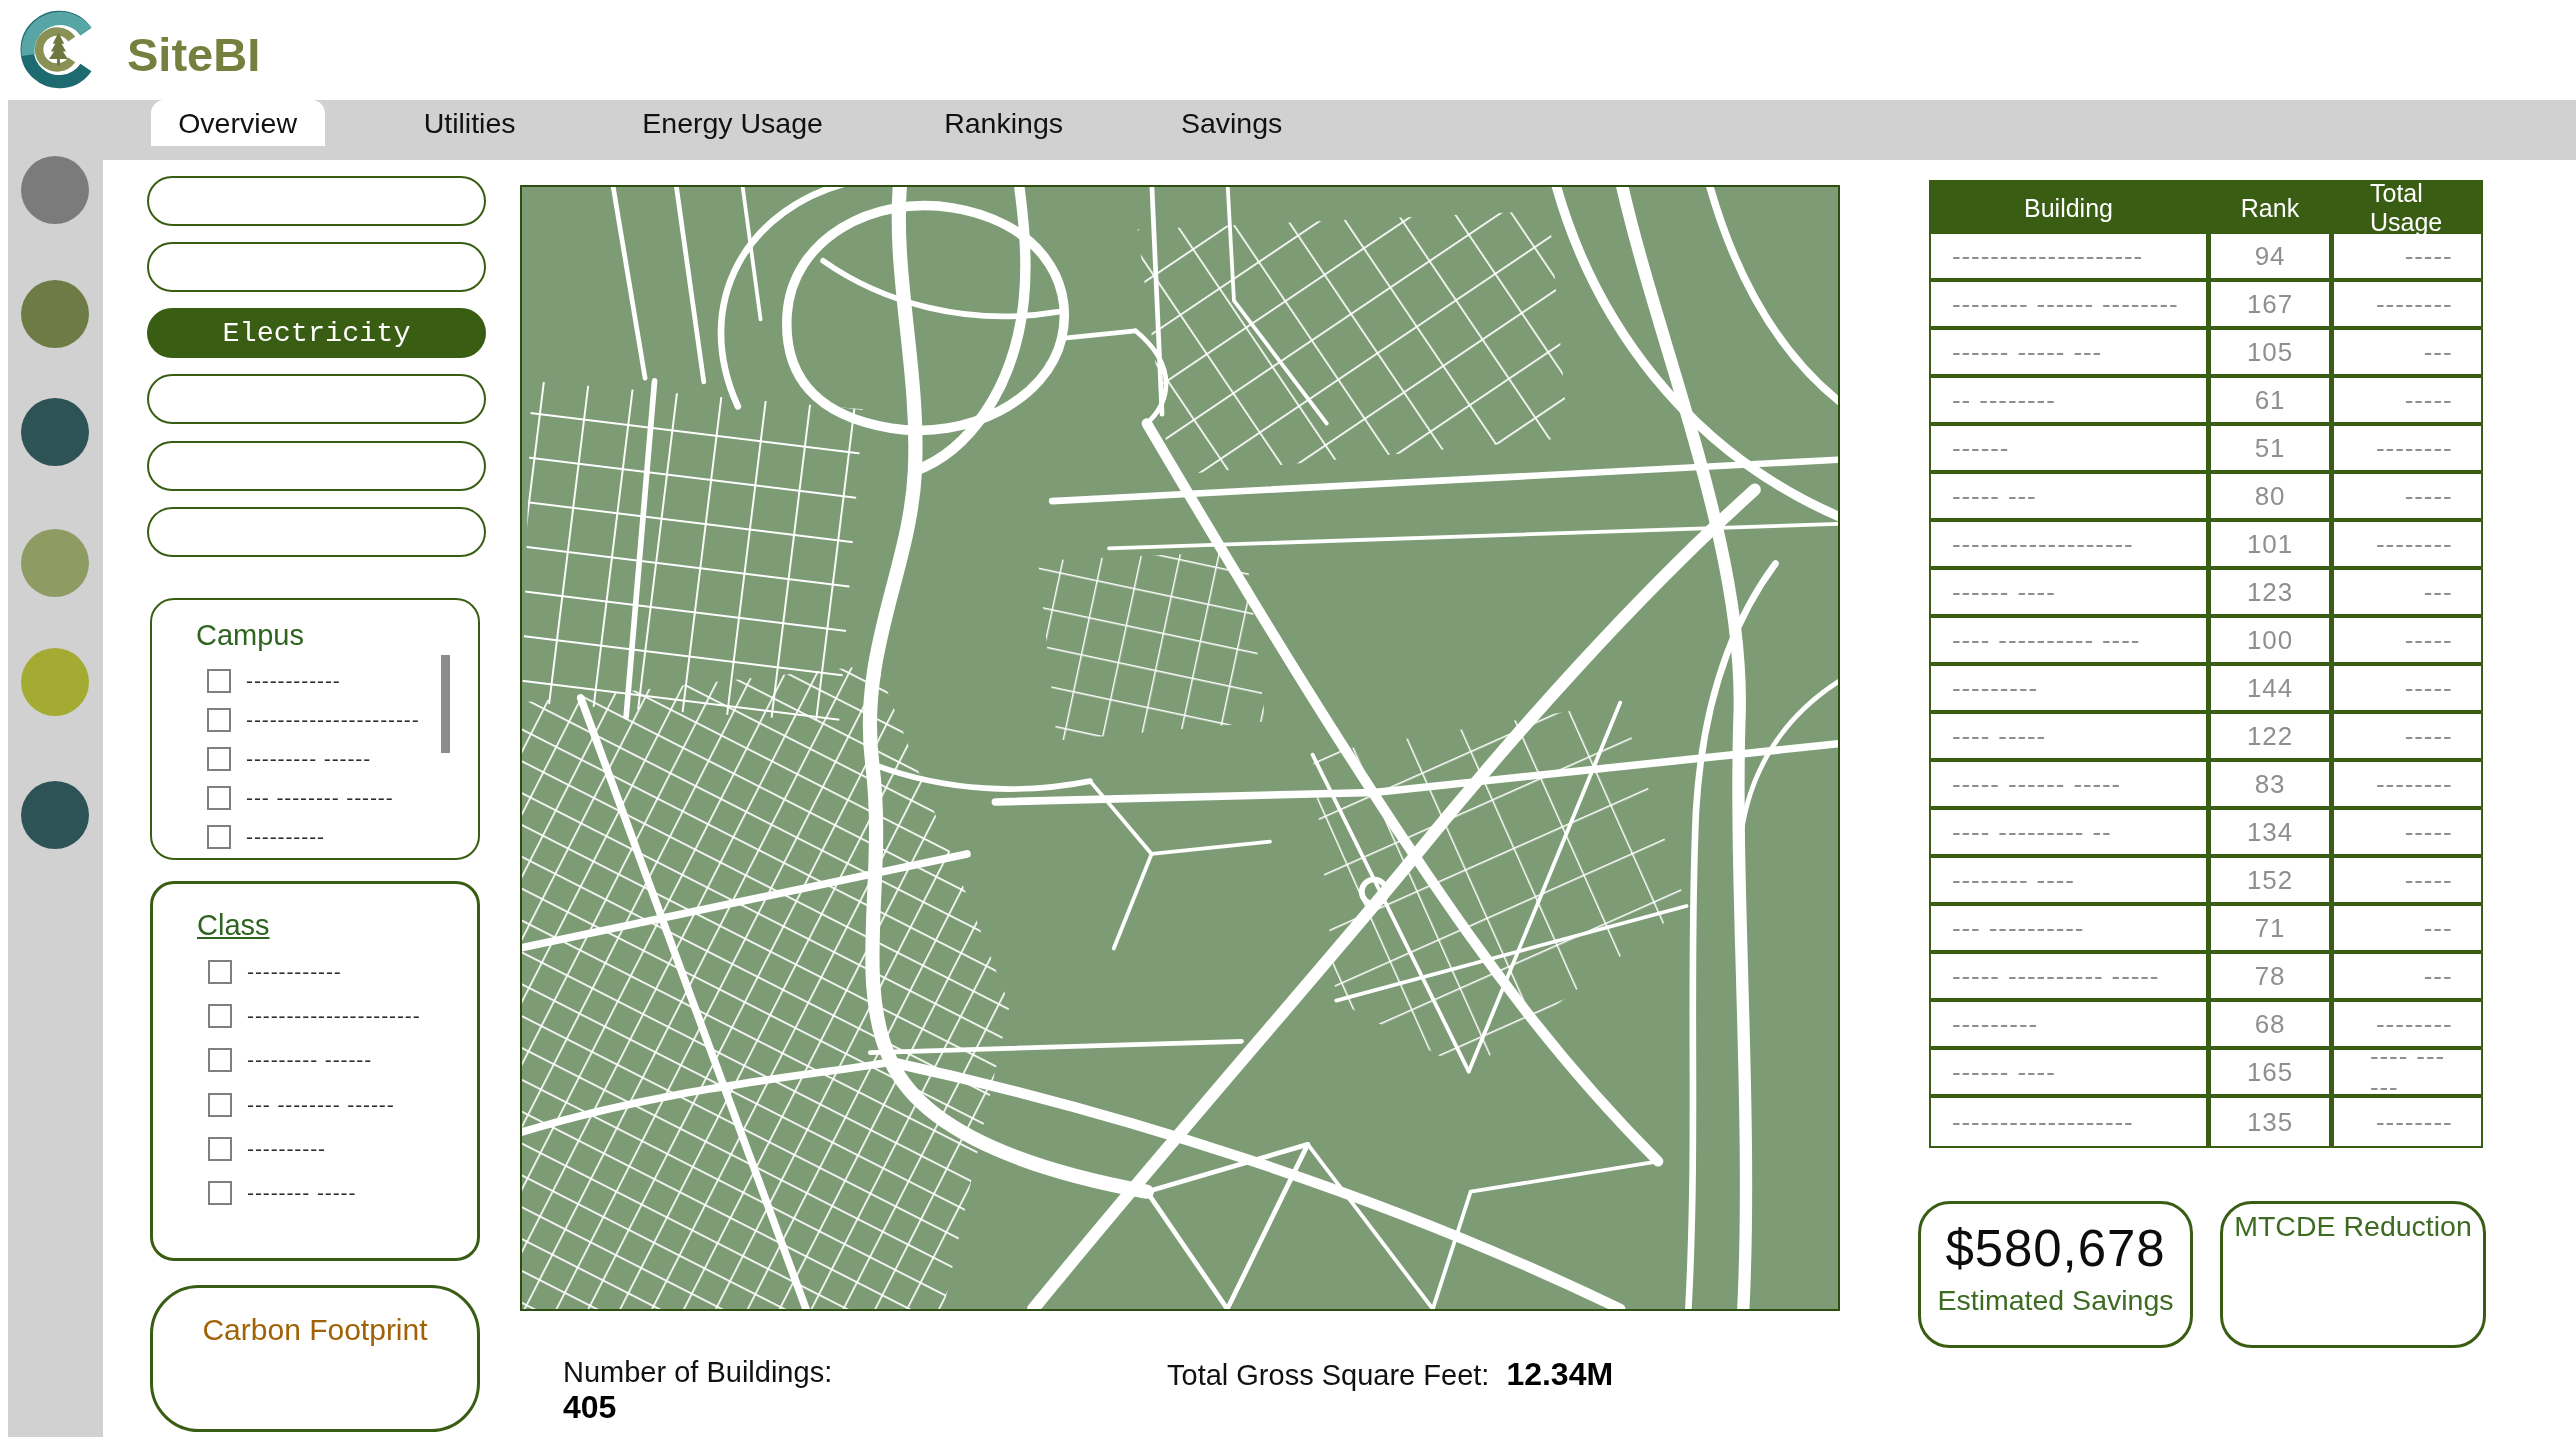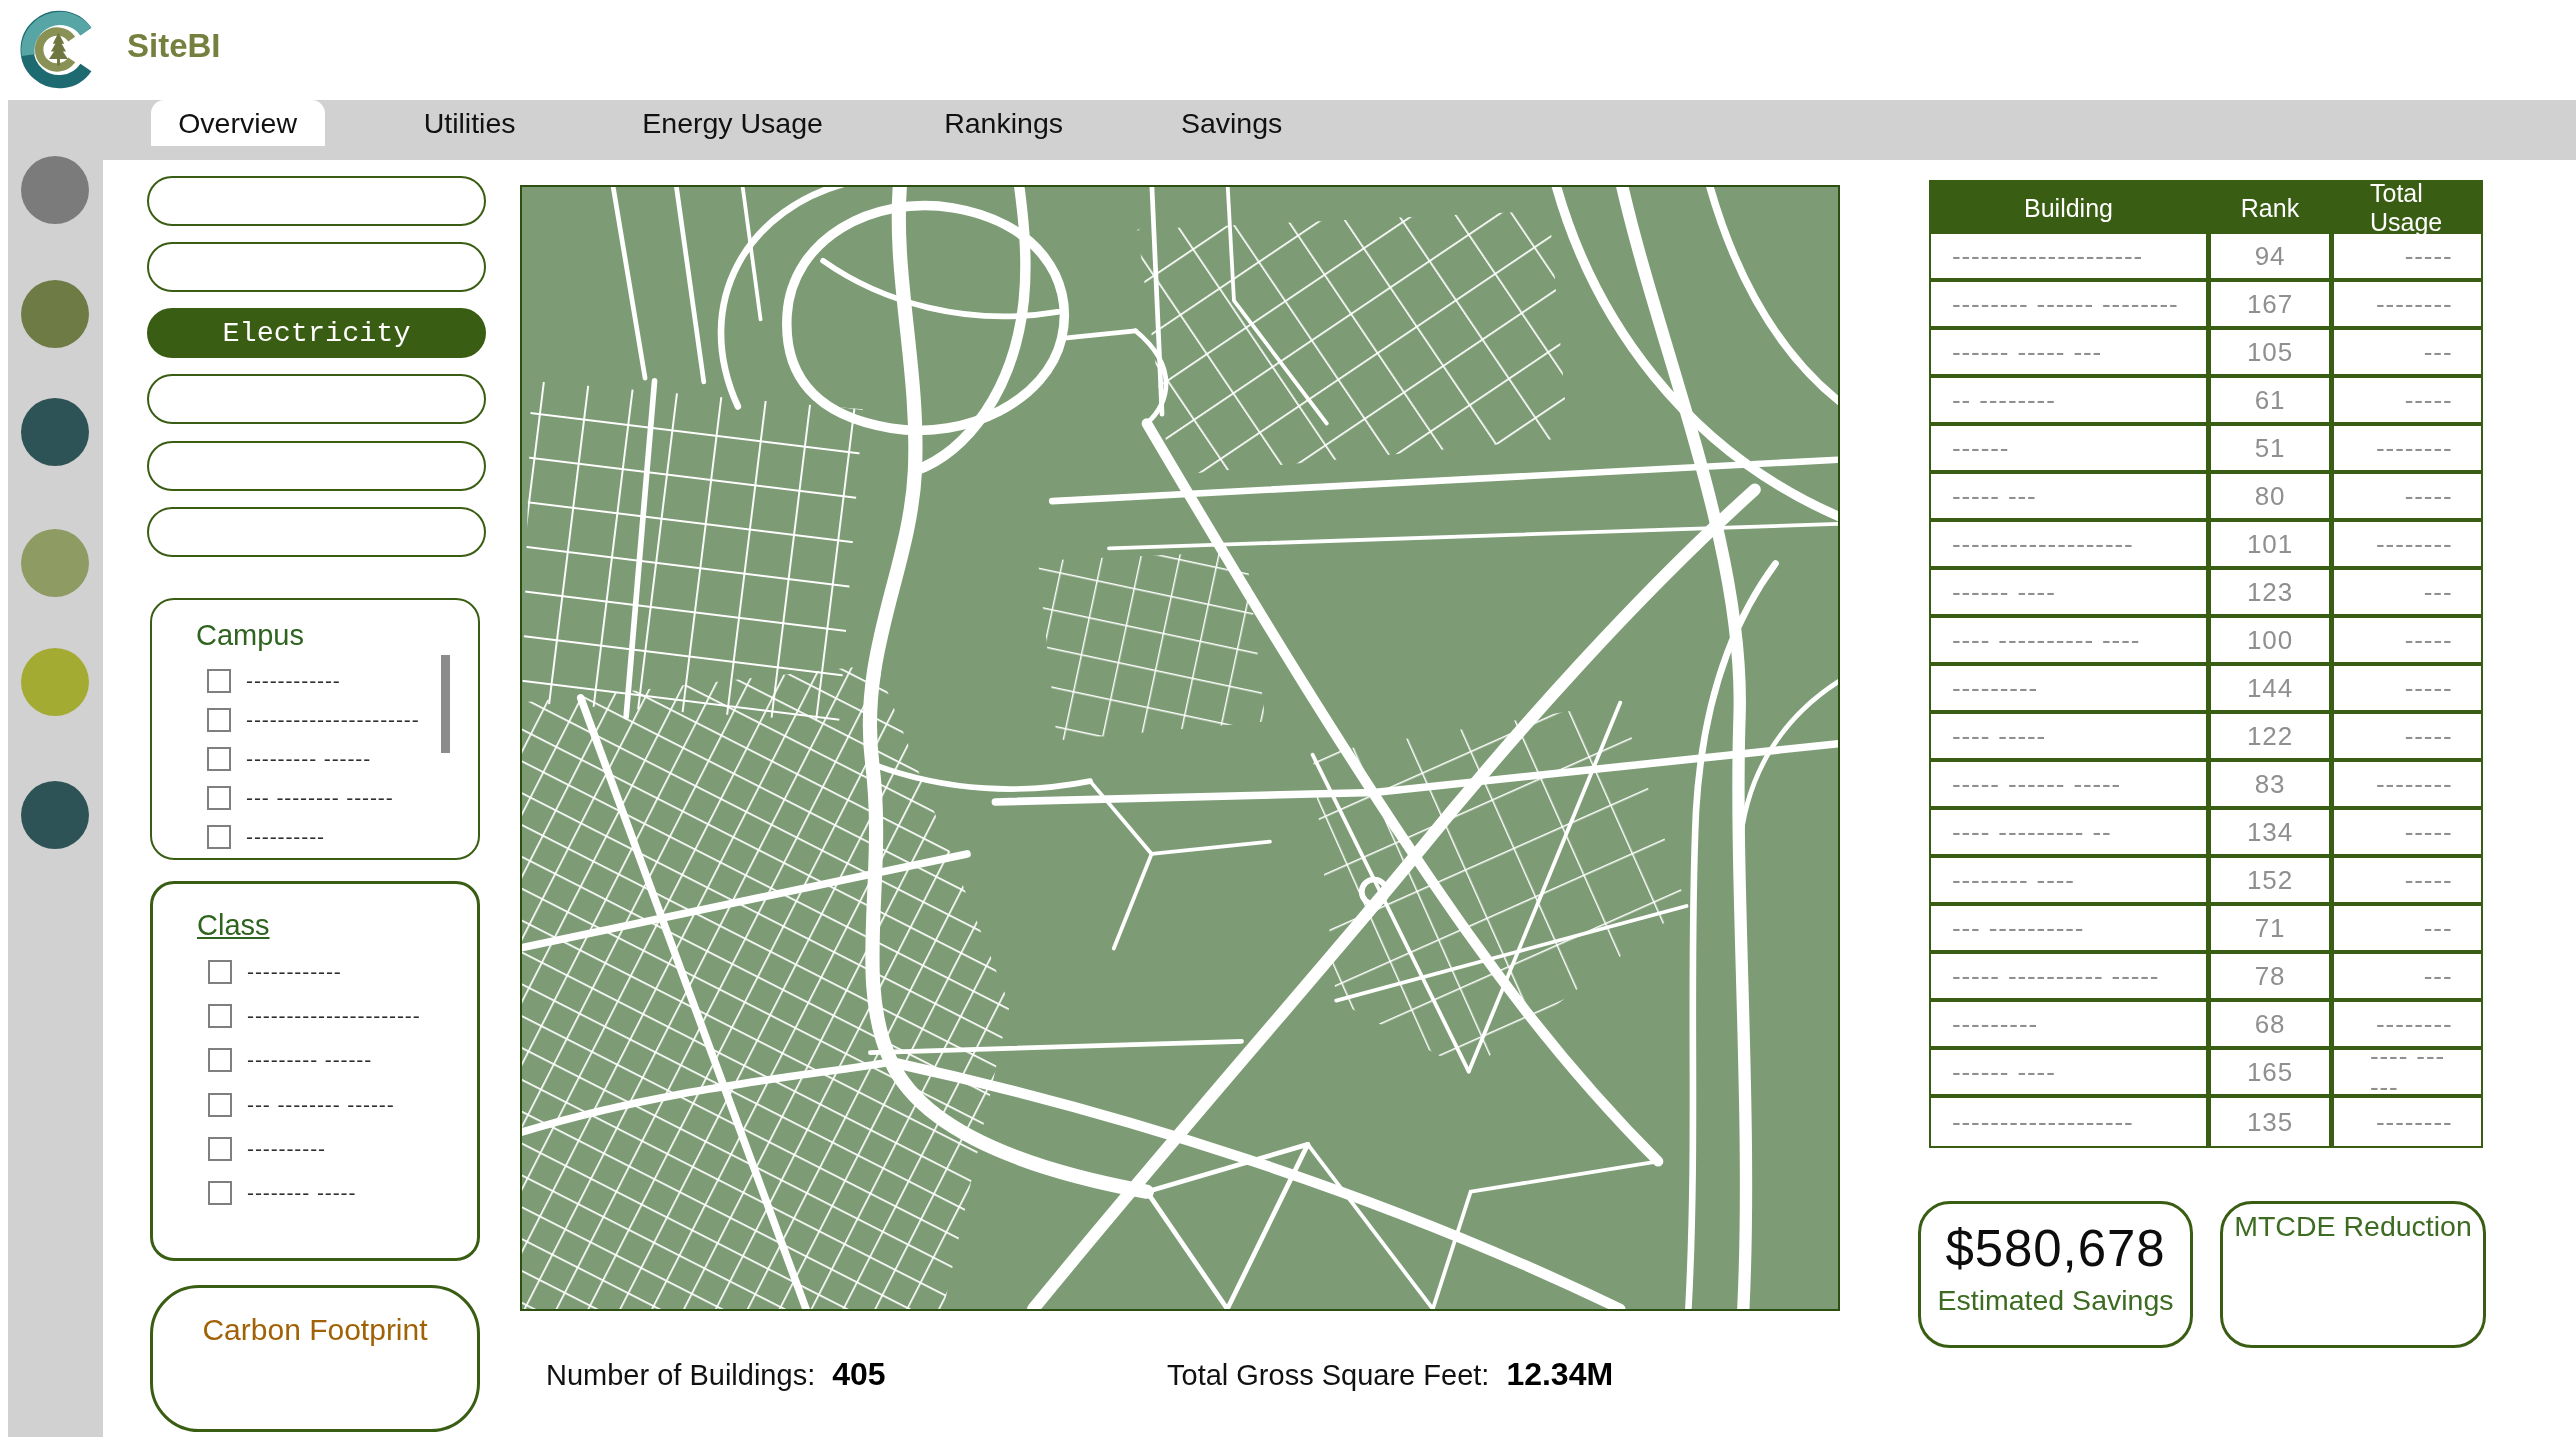--- a/index.html
+++ b/index.html
@@ -5,21 +5,21 @@
   * { box-sizing: border-box; margin: 0; padding: 0; }
   html, body { width: 2576px; height: 1438px; overflow: hidden; }
   body {
     position: relative;
     font-family: "Liberation Sans", sans-serif;
     background: #ffffff;
     color: #111;
   }
   
   .brand { position: absolute; left: 15px; top: 5.7px; display: flex; align-items: flex-start; }
-  .brand-name { font-size: 33px; font-weight: bold; color: #76803e; letter-spacing: 0px; margin-left: 25px; margin-top: 21px; }
+  .brand-name { font-size: 47px; font-weight: bold; color: #76803e; letter-spacing: 0px; margin-left: 25px; margin-top: 21px; }
   .brand-tm { font-size: 16px; color: #222; vertical-align: top; position: relative; top: -13.3px; left: 3.8px; font-weight: bold; }
   
   .tabbar { position: absolute; left: 7.6px; top: 100px; width: 2568px; height: 60px; background: #d1d1d1; }
   .tab { position: absolute; top: 0; height: 46px; line-height: 46px; font-size: 28.5px; color: #111; transform: translateX(-50%); cursor: default; white-space: nowrap; }
   .tab.active-tab { background: #ffffff; border-radius: 13.3px 13.3px 0 0; transform: none; text-align: center; }
   
   .rail { position: absolute; left: 7.6px; top: 100px; width: 95px; height: 1338px; background: #d1d1d1; }
   .rail-dot { position: absolute; left: 13.3px; width: 68px; height: 68px; border-radius: 50%; }
   
   .pill { position: absolute; left: 147px; width: 339px; height: 50px; border: 2.8px solid #395d12; border-radius: 26.6px; background: #fff; font-size: 28.5px; color: #fff; display: flex; align-items: center; justify-content: center; }
@@ -237,21 +237,21 @@
       <path d="M665 -8 L676 240" stroke-width="5"></path>
       <path d="M745 -8 L752 120 L850 250" stroke-width="4"></path>
       <path d="M62 540 L300 1186" stroke-width="8"></path>
       <path d="M-5 805 L470 705" stroke-width="8"></path>
       <path d="M140 205 L110 560" stroke-width="6"></path>
       <circle cx="900" cy="745" r="13" stroke-width="6"></circle>
     </g>
   </svg>
 </div>
 
-<div class="stat" style="left:546px;">
+<div class="stat" style="left:546px;flex-direction:column;">
   <span class="stat-label">Number of Buildings:</span>
   <span class="stat-value">405</span>
 </div>
 <div class="stat" style="left:1167px;">
   <span class="stat-label">Total Gross Square Feet:</span>
   <span class="stat-value">12.34M</span>
 </div>
 
 <div class="rtable">
   <div class="thead">

